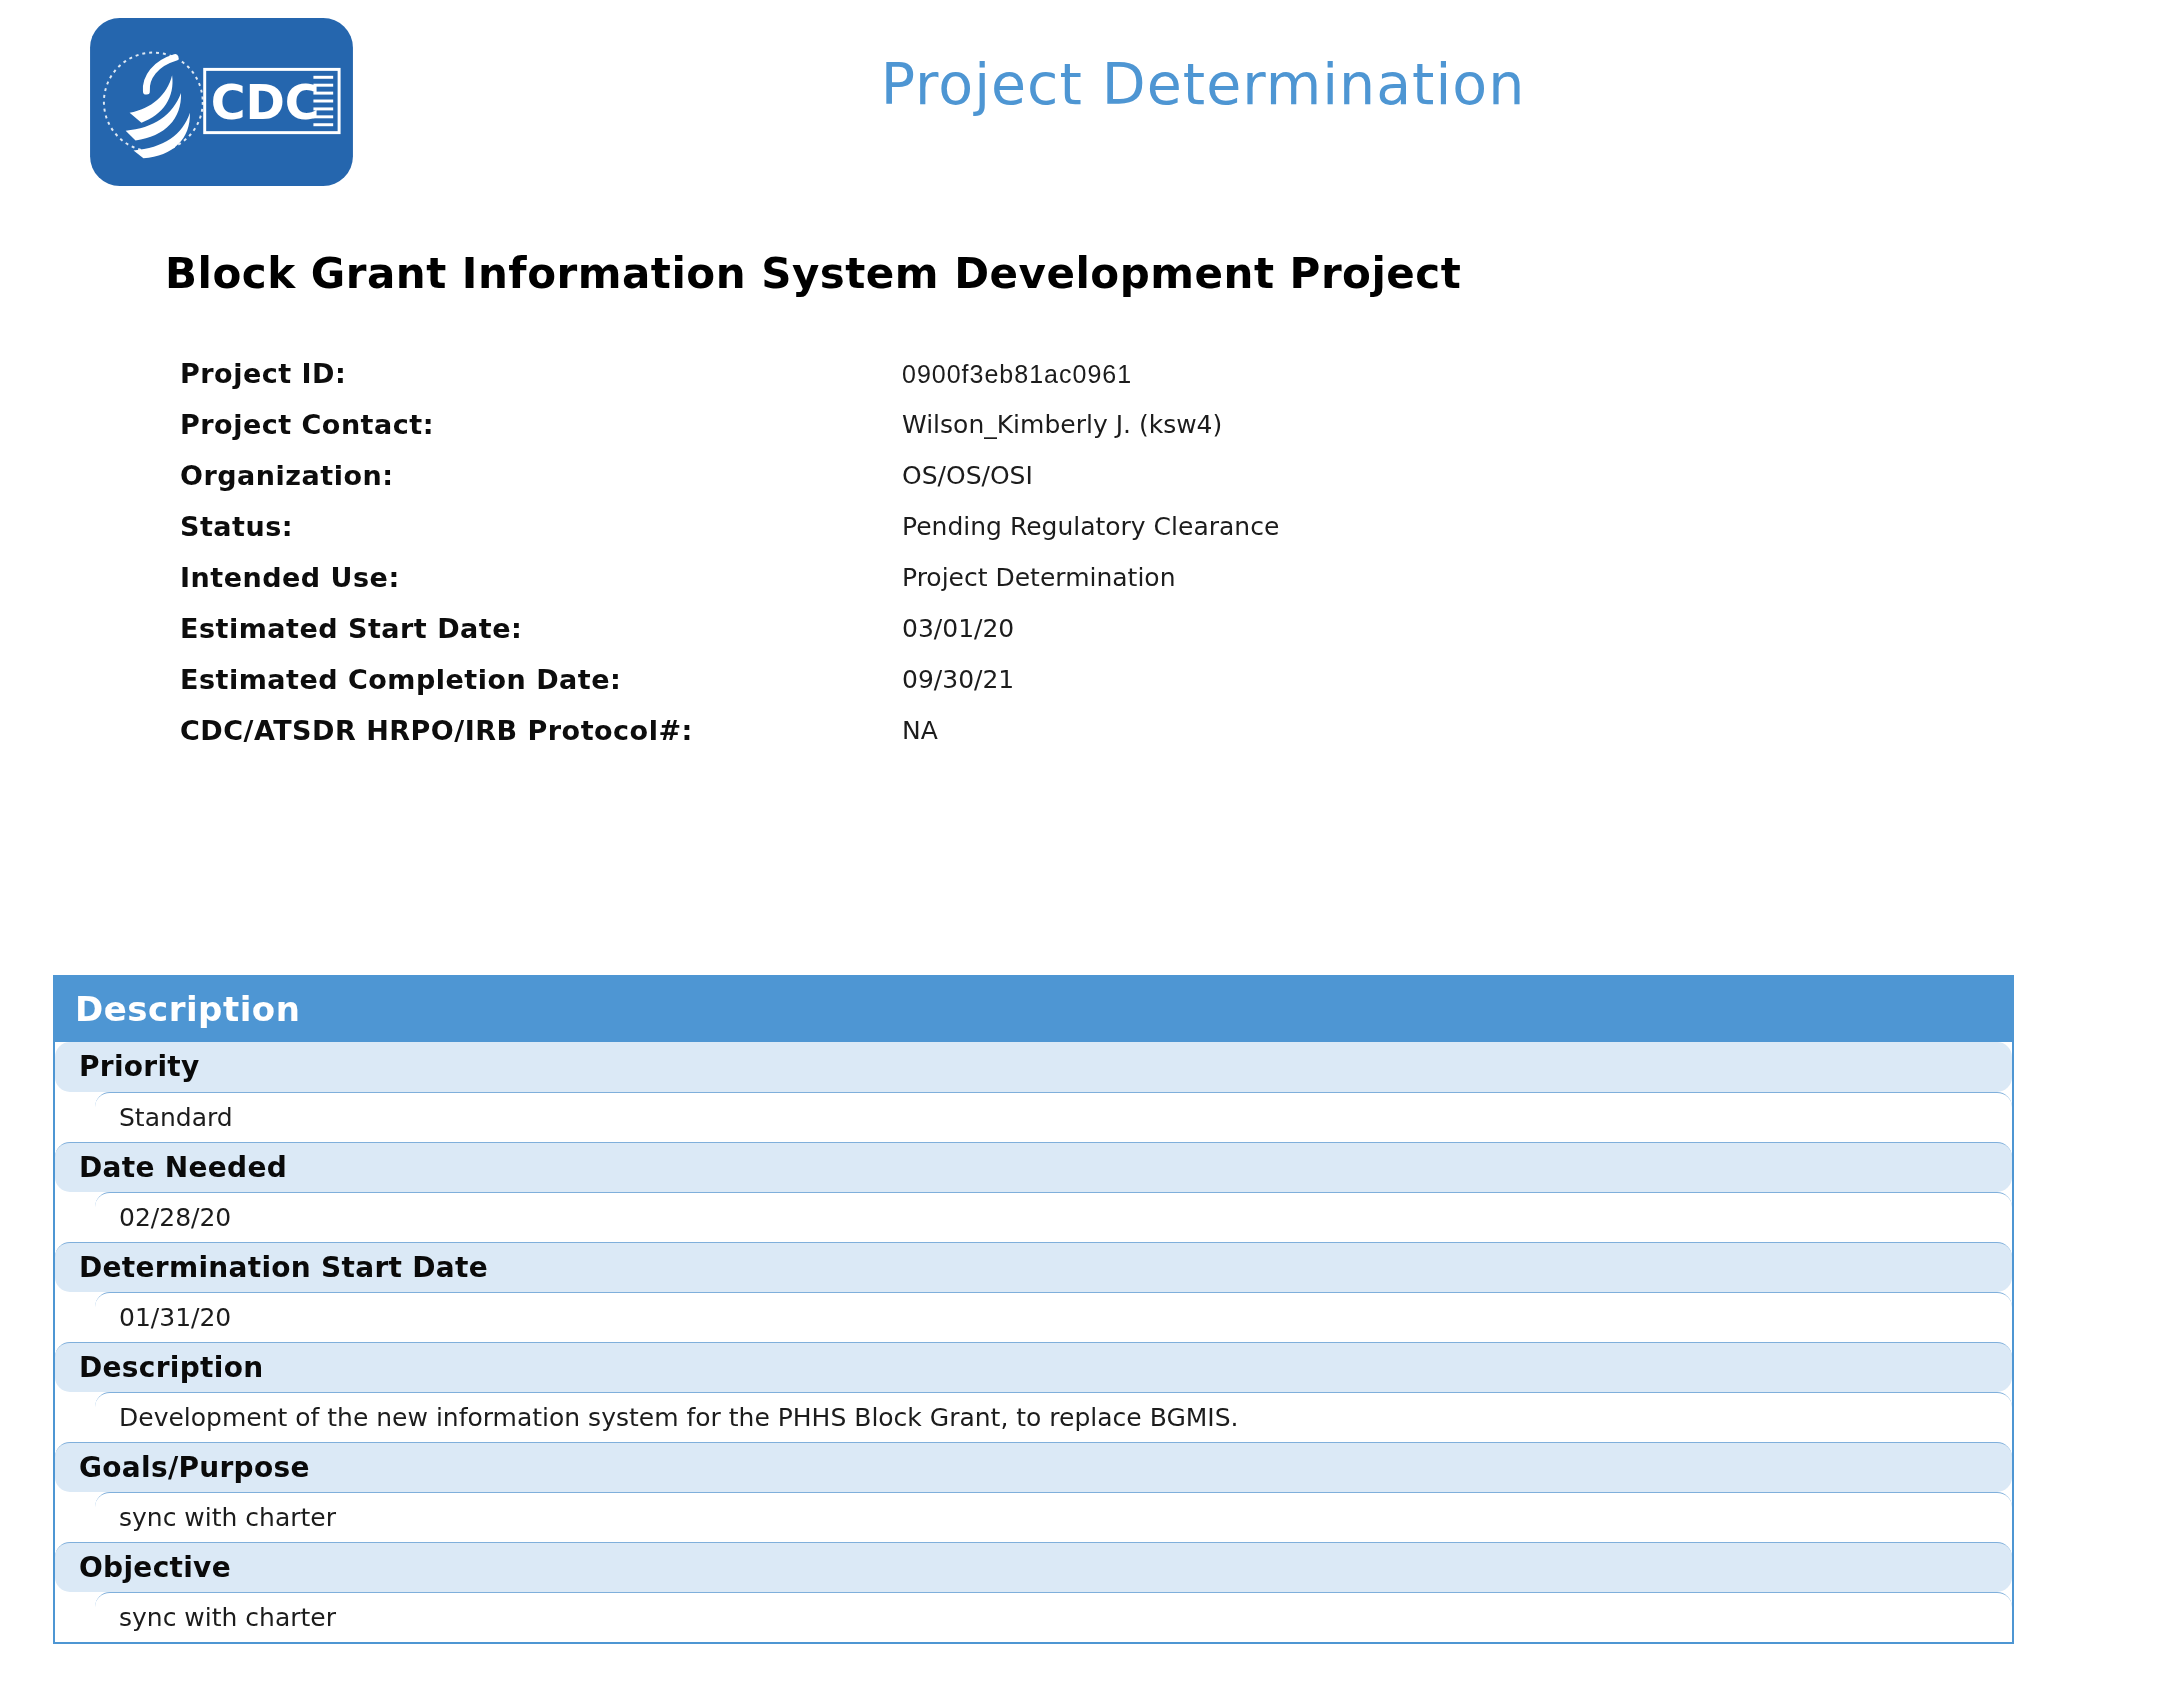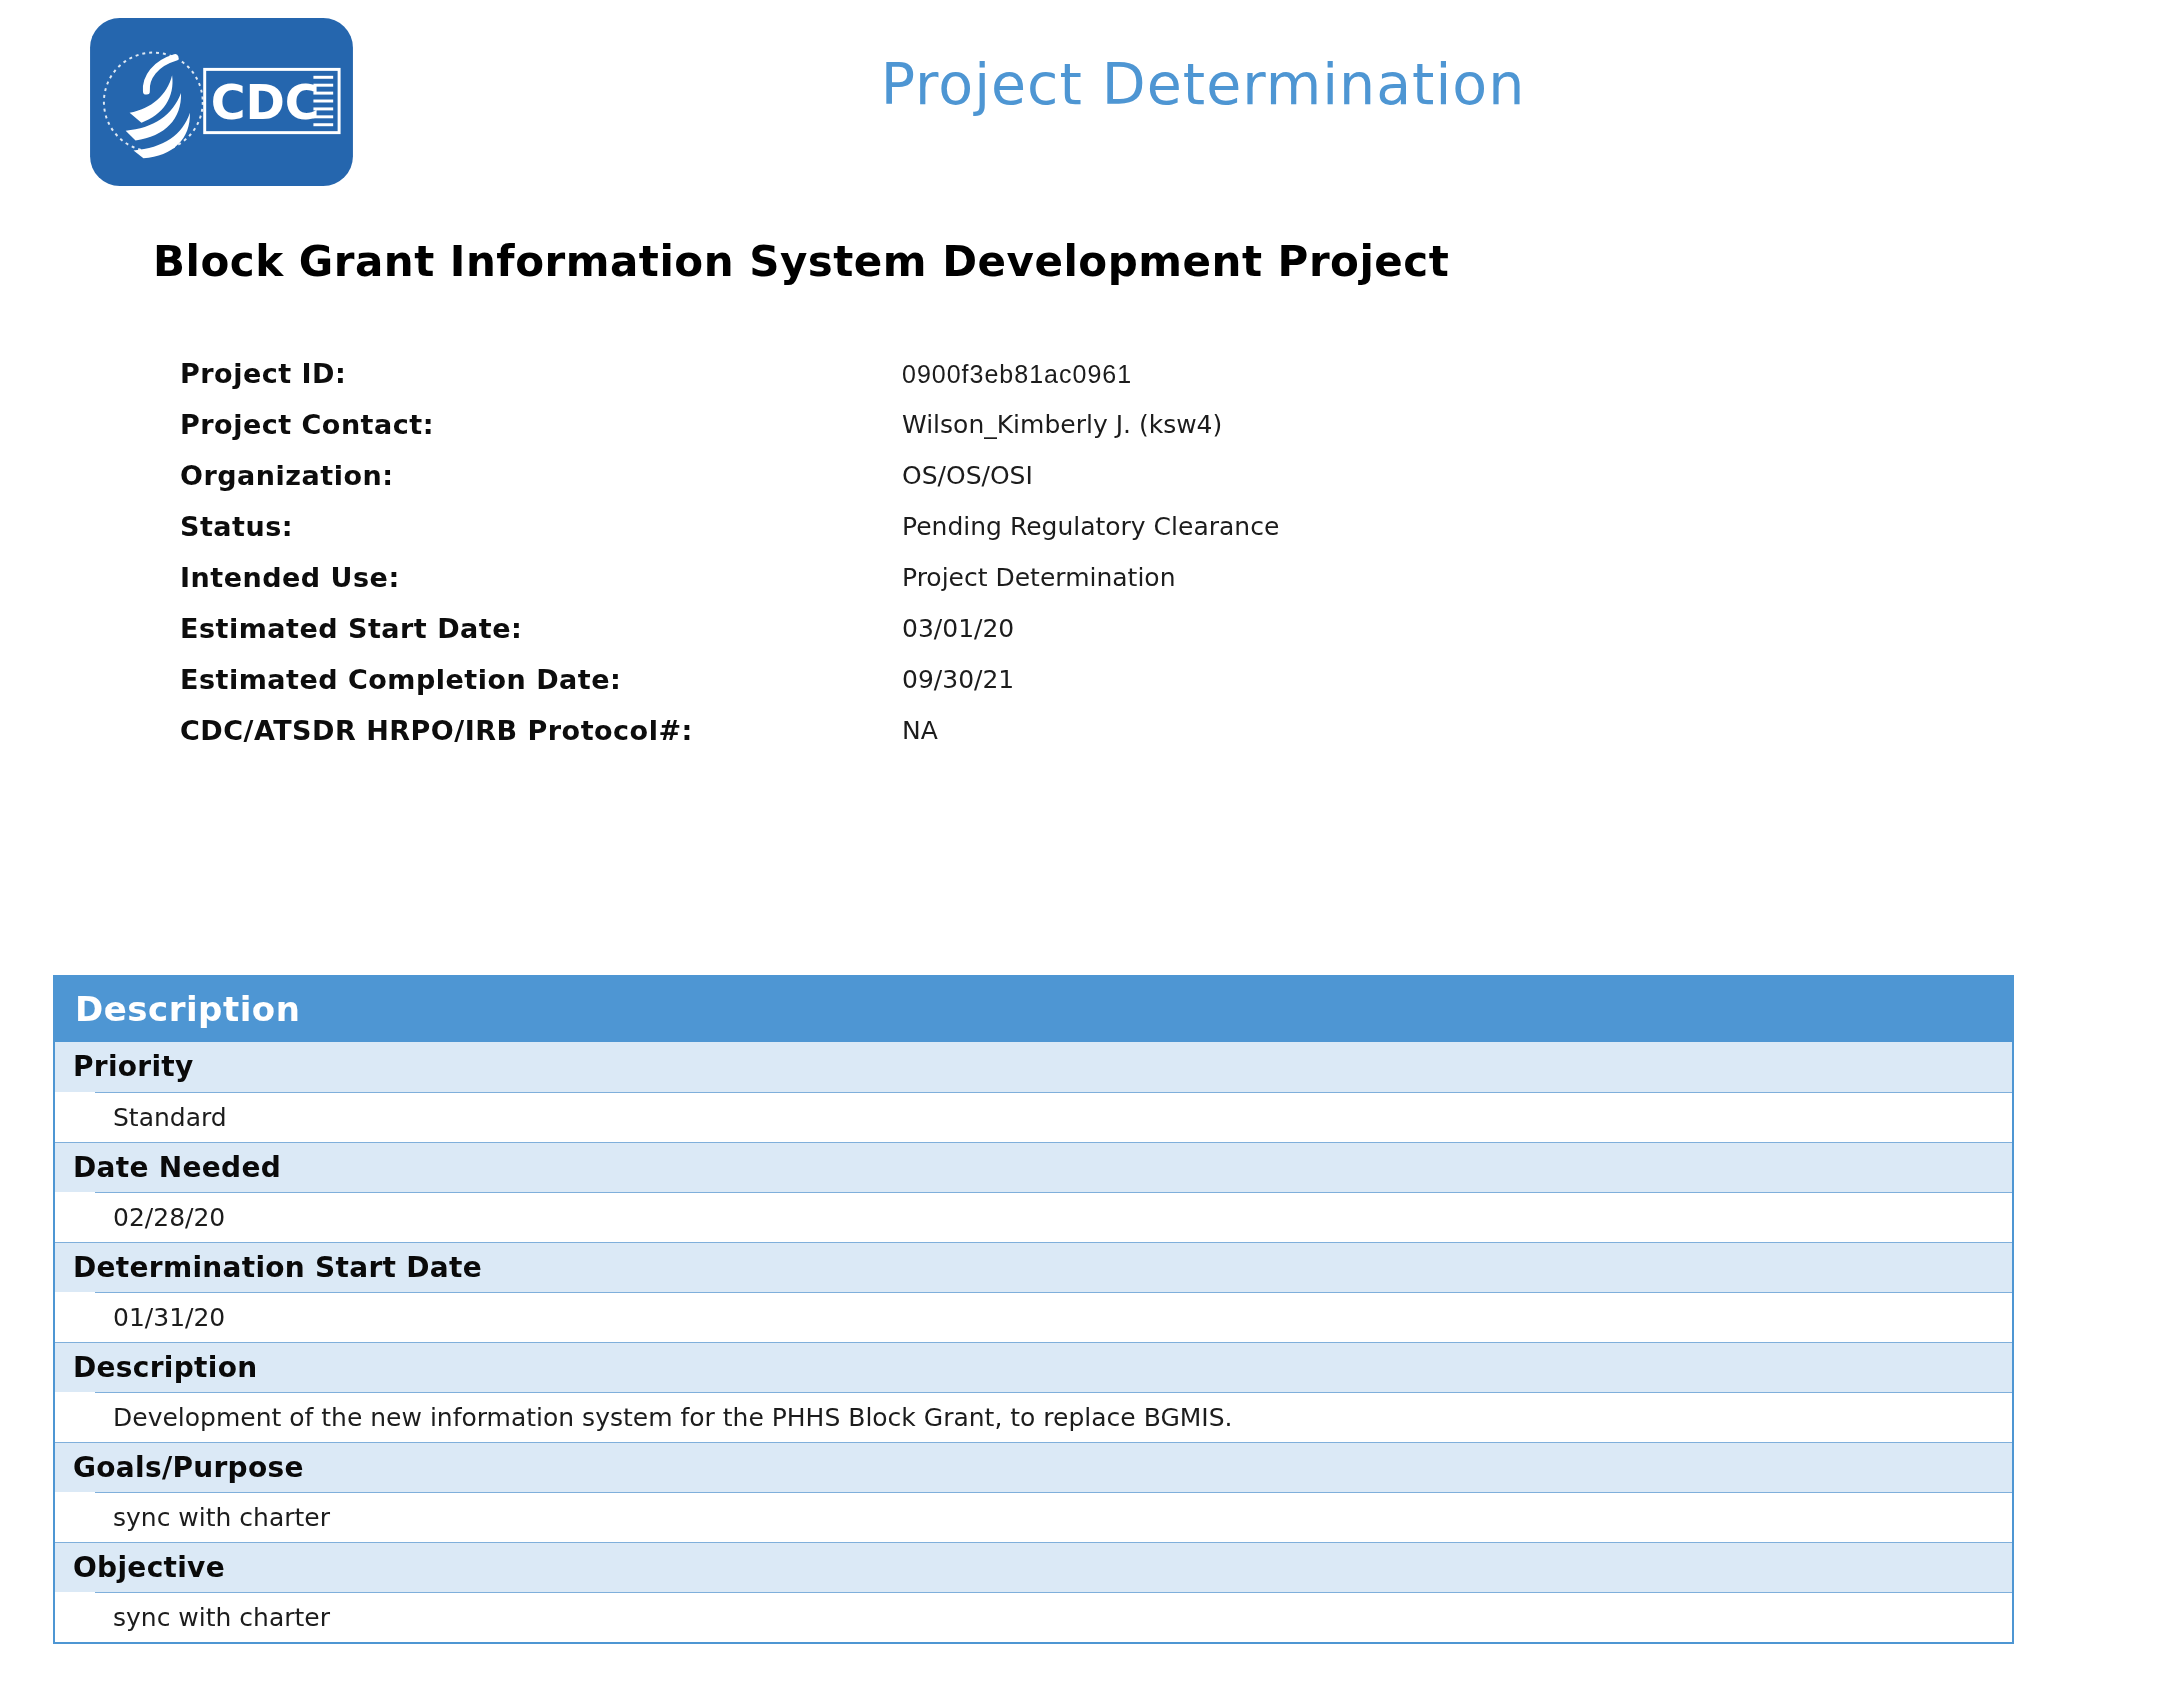--- a/index.html
+++ b/index.html
@@ -19,21 +19,21 @@
   .logo{
     position:absolute;left:50px;top:18px;width:263px;height:168px;margin-left:40px;
   }
   .page-title{
     position:absolute;left:228px;top:51px;width:1950px;
     text-align:center;font-size:57px;font-weight:400;color:var(--title-blue);
     letter-spacing:1px;
   }
   .project-heading{
     position:absolute;left:149px;top:233px;font-size:42px;font-weight:700;
-    color:#000;letter-spacing:0.5px;margin:4px;
+    color:#000;letter-spacing:0.5px;margin:16px;
   }
   .fields{
     position:absolute;left:180px;top:348px;width:1881px;
   }
   .field-row{
     display:flex;align-items:center;min-height:51px;
   }
   .field-label{
     width:722px;flex:0 0 722px;
     font-size:27px;font-weight:700;color:#0d0d0d;letter-spacing:0.5px;
@@ -48,21 +48,21 @@
   .desc-table{
     position:absolute;left:53px;top:975px;width:1961px;
     border:2px solid var(--table-border);
   }
   .desc-header{
     height:65px;line-height:65px;padding-left:20px;
     background:var(--accent-blue);color:#ffffff;
     font-size:34px;font-weight:700;letter-spacing:0.5px;
   }
   .desc-row{
-    padding-left:18px;border-top:1px solid var(--row-line);
+    padding-left:24px;border-top:1px solid var(--row-line);border-radius:15px;
   }
   .desc-row.label{
     background:var(--row-blue);
     font-size:28px;font-weight:700;color:#0a0a0a;
     height:50px;line-height:50px;letter-spacing:0.3px;
   }
   .desc-row.value{
     background:#ffffff;font-size:25px;color:#1c1c1c;
     height:50px;line-height:50px;margin-left:40px;
   }

